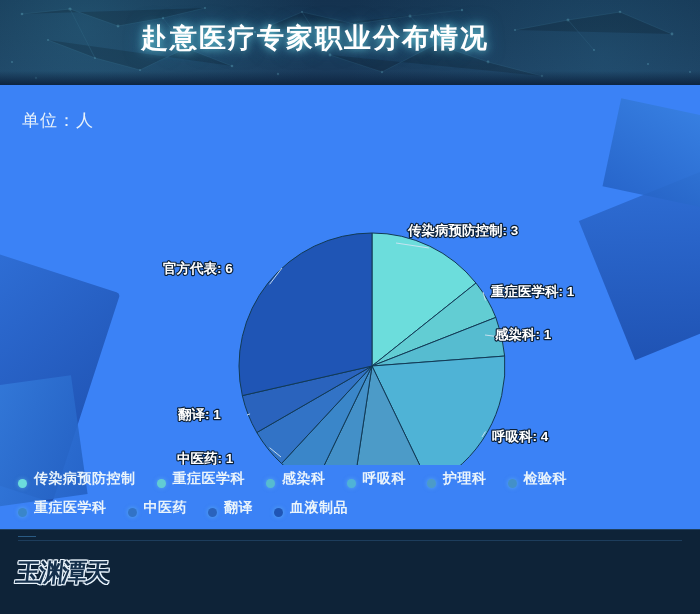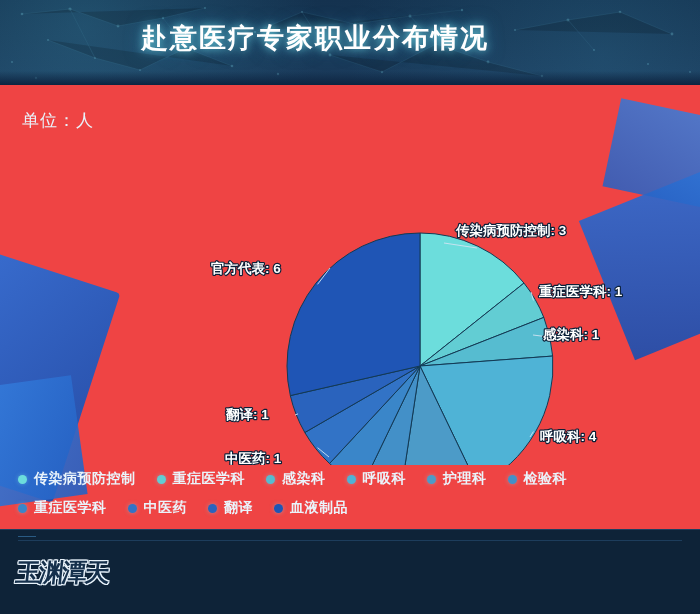--- a/index.html
+++ b/index.html
@@ -29,21 +29,21 @@
     position:absolute;left:4px;top:20px;width:622px;
     text-align:center;
     font-size:27px;font-weight:bold;letter-spacing:2px;
     color:#ffffff;
     text-shadow:0 0 9px rgba(120,225,235,.85),0 0 18px rgba(60,170,220,.55);
   }
 
   
   .board{
     position:absolute;left:0;top:85px;width:700px;height:529px;
-    background:#ef4444;
+    background:#3b82f6;
     overflow:hidden;
   }
   .unit-label{
     position:absolute;left:22px;top:24px;
     font-size:17px;color:#e8f2fa;letter-spacing:1px;
   }
 
   
   .ribbon{position:absolute;pointer-events:none;}
   .ribbon-left{left:-60px;top:180px;width:150px;height:220px;
@@ -53,37 +53,37 @@
     background:linear-gradient(120deg,#3b86e4 0%,#2461c4 100%);
     transform:rotate(-8deg);opacity:.9;}
   .ribbon-right{right:-90px;top:95px;width:190px;height:150px;
     background:linear-gradient(200deg,#2f6fd6 0%,#1d4fae 100%);
     transform:rotate(-22deg);opacity:.92;}
   .ribbon-right2{right:-80px;top:30px;width:170px;height:90px;
     background:linear-gradient(200deg,#3b86e4 0%,#2461c4 100%);
     transform:rotate(12deg);opacity:.85;}
 
   
-  .chart-area{position:absolute;left:0;top:0;width:588px;height:380px;margin-left:48px;}
+  .chart-area{position:absolute;left:0;top:0;width:588px;height:380px;}
   .chart-svg{position:absolute;left:0;top:0;}
   .slice-label{
     font-family:"Liberation Sans","DejaVu Sans",sans-serif;
     font-size:13.5px;font-weight:bold;fill:#ffffff;
     paint-order:stroke;stroke:#0b2038;stroke-width:2.4px;stroke-linejoin:round;
   }
   .leader{stroke:#cfe3f2;stroke-width:1;fill:none;opacity:.9;}
   .slice{stroke:#123a55;stroke-width:1;}
 
   
   .legend{
     position:absolute;left:18px;top:385px;width:668px;
     display:flex;flex-wrap:wrap;align-items:center;
     row-gap:11px;
   }
-  .legend-item{display:flex;align-items:center;margin-right:21px;}
+  .legend-item{display:flex;align-items:flex-end;margin-right:21px;}
   .legend-dot{
     width:9px;height:9px;border-radius:50%;margin-right:7px;flex:none;
     box-shadow:0 0 4px rgba(120,210,235,.5);
   }
   .legend-text{font-size:14px;color:#eaf4fb;font-weight:bold;letter-spacing:.5px;white-space:nowrap;}
 
   
   .footer{
     position:absolute;left:0;top:529px;width:700px;height:85px;
     background:#0e2338;border-top:1px solid #1e3f5f;

